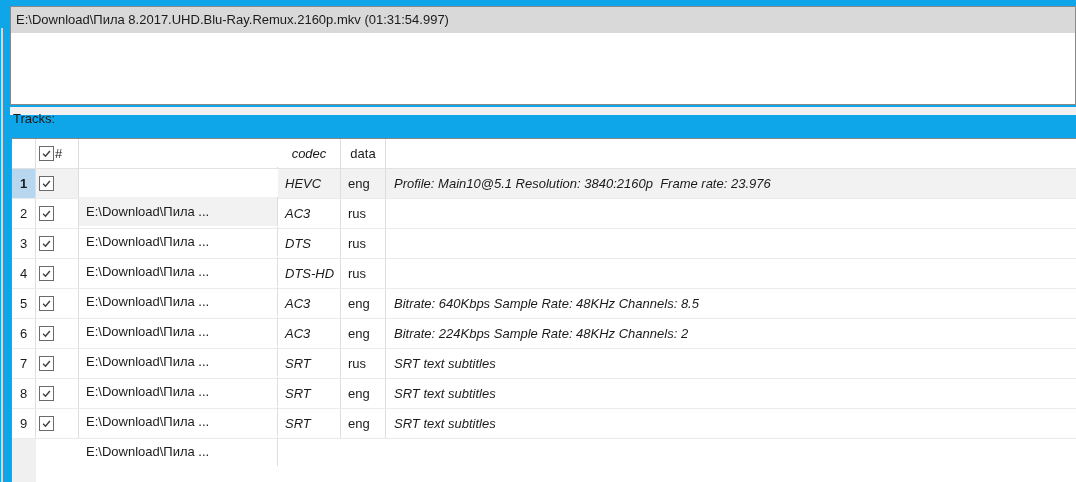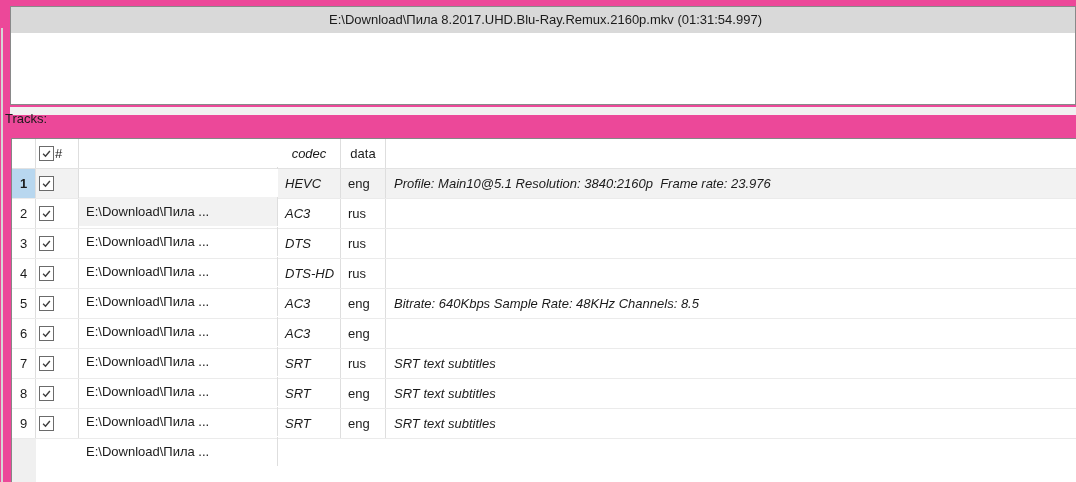--- a/index.html
+++ b/index.html
@@ -1,31 +1,31 @@
 <!DOCTYPE html>
 <html><head>
 <meta charset="utf-8">
 <style>
   * { margin:0; padding:0; box-sizing:border-box; }
   html,body { width:1076px; height:482px; overflow:hidden; background:#ffffff;
     font-family:"Liberation Sans", sans-serif; color:#1b1b1b; font-size:13px; }
-  .screen { position:relative; width:1076px; height:482px; background:#ec4899;text-align:center; }
+  .screen { position:relative; width:1076px; height:482px; background:#0ea5e9; }
 
   
   .left-edge-line { position:absolute; left:1px; top:28px; bottom:0; width:2px; background:#d6d6d6; }
 
   
   .file-list { position:absolute; left:10px; top:6px; width:1066px; height:99px;
     border:1px solid #898989; background:#ffffff; overflow:hidden; }
   .file-item { height:26px; line-height:26px; padding-left:5px; white-space:pre; }
   .file-item.selected { background:#d9d9d9; }
 
   .list-bottom-strip { position:absolute; left:10px; top:107px; width:1066px; height:8px; background:#f1f1f1; }
 
-  .tracks-label { position:absolute; left:5px; top:110px; height:18px; line-height:18px; }
+  .tracks-label { position:absolute; left:13px; top:110px; height:18px; line-height:18px; }
 
   
   .table { position:absolute; left:11px; top:138px; width:1065px; height:344px;
     border-top:1px solid #868686; border-left:1px solid #868686;
     display:flex; flex-direction:column; background:#ffffff; }
 
   .row, .header-row { display:flex; flex-direction:row; height:30px; flex:0 0 30px;
     border-bottom:1px solid #ebebeb; background:#ffffff; }
   .header-row { border-bottom:1px solid #e2e2e2; }
 
@@ -155,20 +155,21 @@
     <div class="cell check-col">
       <span class="checkbox">
         <svg width="11" height="11" viewBox="0 0 12 12">
           <path d="M2.3 6.3 L4.9 8.9 L9.7 3.2" stroke="#3c3c3c" stroke-width="1.5" fill="none"></path>
         </svg>
       </span>
     </div>
     <div class="cell source-col src-cell">E:\Download\Пила ...</div>
     <div class="cell codec-col codec-cell">AC3</div>
     <div class="cell lang-col lang-cell">eng</div>
+    <div class="cell info-col info-cell">Bitrate: 224Kbps Sample Rate: 48KHz Channels: 2</div>
   </div>
         <div class="row">
     <div class="cell gutter rownum">7</div>
     <div class="cell check-col">
       <span class="checkbox">
         <svg width="11" height="11" viewBox="0 0 12 12">
           <path d="M2.3 6.3 L4.9 8.9 L9.7 3.2" stroke="#3c3c3c" stroke-width="1.5" fill="none"></path>
         </svg>
       </span>
     </div>

